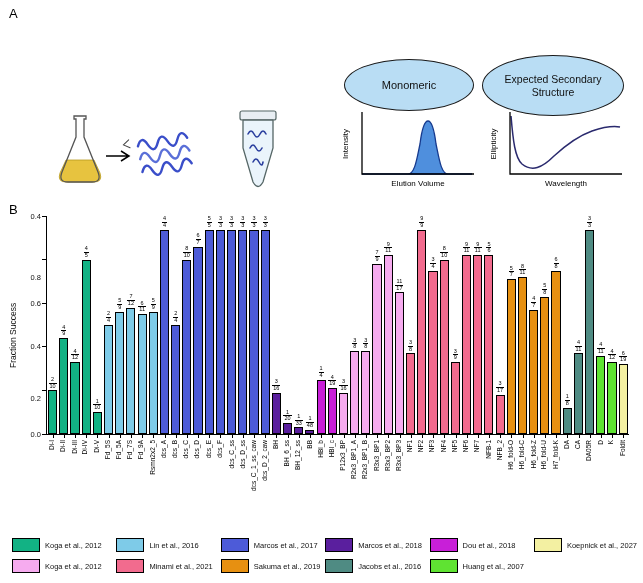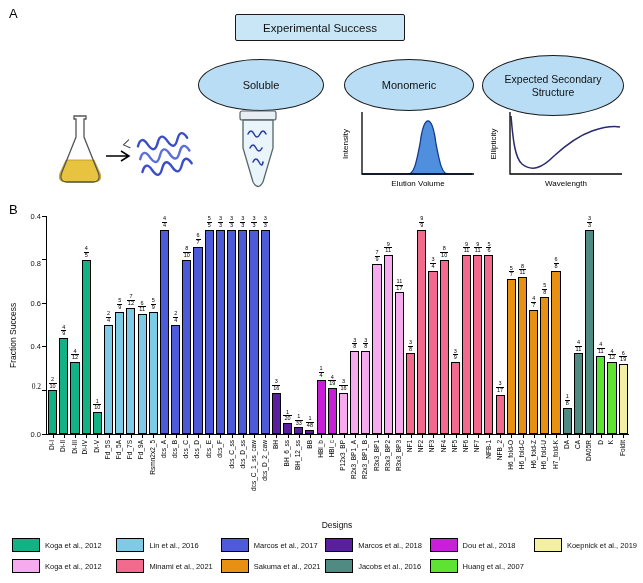--- a/index.html
+++ b/index.html
@@ -42,23 +42,21 @@
   .legend-item{display:flex;align-items:center;gap:5px;}
   .swatch{width:26px;height:12px;border:1px solid #000;flex:0 0 auto;}
   .legend-text{font-size:7.5px;white-space:nowrap;}
 </style>
 </head>
 <body>
 
 <div id="panelA">
   <div id="a-label" class="panel-label">A</div>
 
-  <div class="title-box">Experimental Success</div>
-
-  <div id="e2" class="ellipse">Soluble</div>
+
   <div id="e3" class="ellipse">Monomeric</div>
   <div id="e4" class="ellipse">Expected Secondary Structure</div>
 
   <svg id="flask-gfx" class="gfx" width="156" height="86" viewBox="0 0 156 86">
     <g>
       <path d="M20,50 h28 l6,13 q3,9 -6,9 h-28 q-9,0 -6,-9 z" fill="#e7c33f" stroke="#b89a20" stroke-width="0.8"></path>
       <path d="M28,6 h12 v3 h-2 v18 l14,35 q4,10 -6,10 h-24 q-10,0 -6,-10 l14,-35 v-18 h-2 z" fill="none" stroke="#555" stroke-width="1.3"></path>
     </g>
     <path d="M60,46 h22 m-7,-5 l8,5 l-8,5" fill="none" stroke="#000" stroke-width="1.5"></path>
     <g transform="rotate(-10 118 46)" fill="none" stroke-linecap="round">
@@ -511,27 +509,27 @@
       <div class="xtick-mark" style="left: 498.058px;"></div>
       <div class="xtick-mark" style="left: 509.25px;"></div>
       <div class="xtick-mark" style="left: 520.442px;"></div>
       <div class="xtick-mark" style="left: 531.635px;"></div>
       <div class="xtick-mark" style="left: 542.827px;"></div>
       <div class="xtick-mark" style="left: 554.019px;"></div>
       <div class="xtick-mark" style="left: 565.212px;"></div>
       <div class="xtick-mark" style="left: 576.404px;"></div>
       <span class="ytick-label" style="top: 213.5px;">0.0</span>
       <div class="ytick-mark" style="top: 217.5px;"></div>
-      <span class="ytick-label" style="top: 166px; font-family: Liberation Serif, serif;">0.2</span>
+      <span class="ytick-label" style="top: 178px;">0.2</span>
       <div class="ytick-mark" style="top: 173.9px;"></div>
       <span class="ytick-label" style="top: 126.3px;">0.4</span>
       <div class="ytick-mark" style="top: 130.3px;"></div>
       <span class="ytick-label" style="top: 82.7px;">0.6</span>
       <div class="ytick-mark" style="top: 86.7px;"></div>
-      <span class="ytick-label" style="top: 43px;">0.8</span>
+      <span class="ytick-label" style="top: 57px;">0.8</span>
       <div class="ytick-mark" style="top: 43.1px;"></div>
       <span class="ytick-label" style="top: -4.5px;">0.4</span>
       <div class="ytick-mark" style="top: -0.5px;"></div>
     </div>
   <div id="xlabels">
       <span class="xlab" style="right: 579.904px;">Di-I</span>
       <span class="xlab" style="right: 568.712px;">Di-II</span>
       <span class="xlab" style="right: 557.519px;">Di-III</span>
       <span class="xlab" style="right: 546.327px;">Di-IV</span>
       <span class="xlab" style="right: 535.135px;">Di-V</span>
@@ -576,21 +574,20 @@
       <span class="xlab" style="right: 98.6346px;">H6_fold-Z</span>
       <span class="xlab" style="right: 87.4423px;">H6_fold-U</span>
       <span class="xlab" style="right: 76.25px;">H7_fold-K</span>
       <span class="xlab" style="right: 65.0577px;">DA</span>
       <span class="xlab" style="right: 53.8654px;">CA</span>
       <span class="xlab" style="right: 42.6731px;">DA05R</span>
       <span class="xlab" style="right: 31.4808px;">D</span>
       <span class="xlab" style="right: 20.2885px;">K</span>
       <span class="xlab" style="right: 9.09615px;">Foldit</span>
     </div>
-  <div class="xaxis-title">Designs</div>
   <div id="legend">
       <div class="legend-item">
         <span class="swatch" style="background: rgb(18, 178, 132);"></span>
         <span class="legend-text">Koga et al., 2012</span>
       </div>
       <div class="legend-item">
         <span class="swatch" style="background: rgb(126, 203, 232);"></span>
         <span class="legend-text">Lin et al., 2016</span>
       </div>
       <div class="legend-item">
@@ -600,33 +597,33 @@
       <div class="legend-item">
         <span class="swatch" style="background: rgb(90, 31, 158);"></span>
         <span class="legend-text">Marcos et al., 2018</span>
       </div>
       <div class="legend-item">
         <span class="swatch" style="background: rgb(200, 31, 216);"></span>
         <span class="legend-text">Dou et al., 2018</span>
       </div>
       <div class="legend-item">
         <span class="swatch" style="background: rgb(243, 240, 162);"></span>
-        <span class="legend-text">Koepnick et al., 2019</span>
+        <span class="legend-text">Koepnick et al., 2027</span>
       </div>
       <div class="legend-item">
         <span class="swatch" style="background: rgb(246, 171, 239);"></span>
         <span class="legend-text">Koga et al., 2012</span>
       </div>
       <div class="legend-item">
         <span class="swatch" style="background: rgb(242, 107, 142);"></span>
         <span class="legend-text">Minami et al., 2021</span>
       </div>
       <div class="legend-item">
         <span class="swatch" style="background: rgb(231, 144, 17);"></span>
-        <span class="legend-text">Sakuma et al., 2021</span>
+        <span class="legend-text">Sakuma et al., 2019</span>
       </div>
       <div class="legend-item">
         <span class="swatch" style="background: rgb(79, 139, 131);"></span>
         <span class="legend-text">Jacobs et al., 2016</span>
       </div>
       <div class="legend-item">
         <span class="swatch" style="background: rgb(95, 227, 50);"></span>
         <span class="legend-text">Huang et al., 2007</span>
       </div>
     </div>

